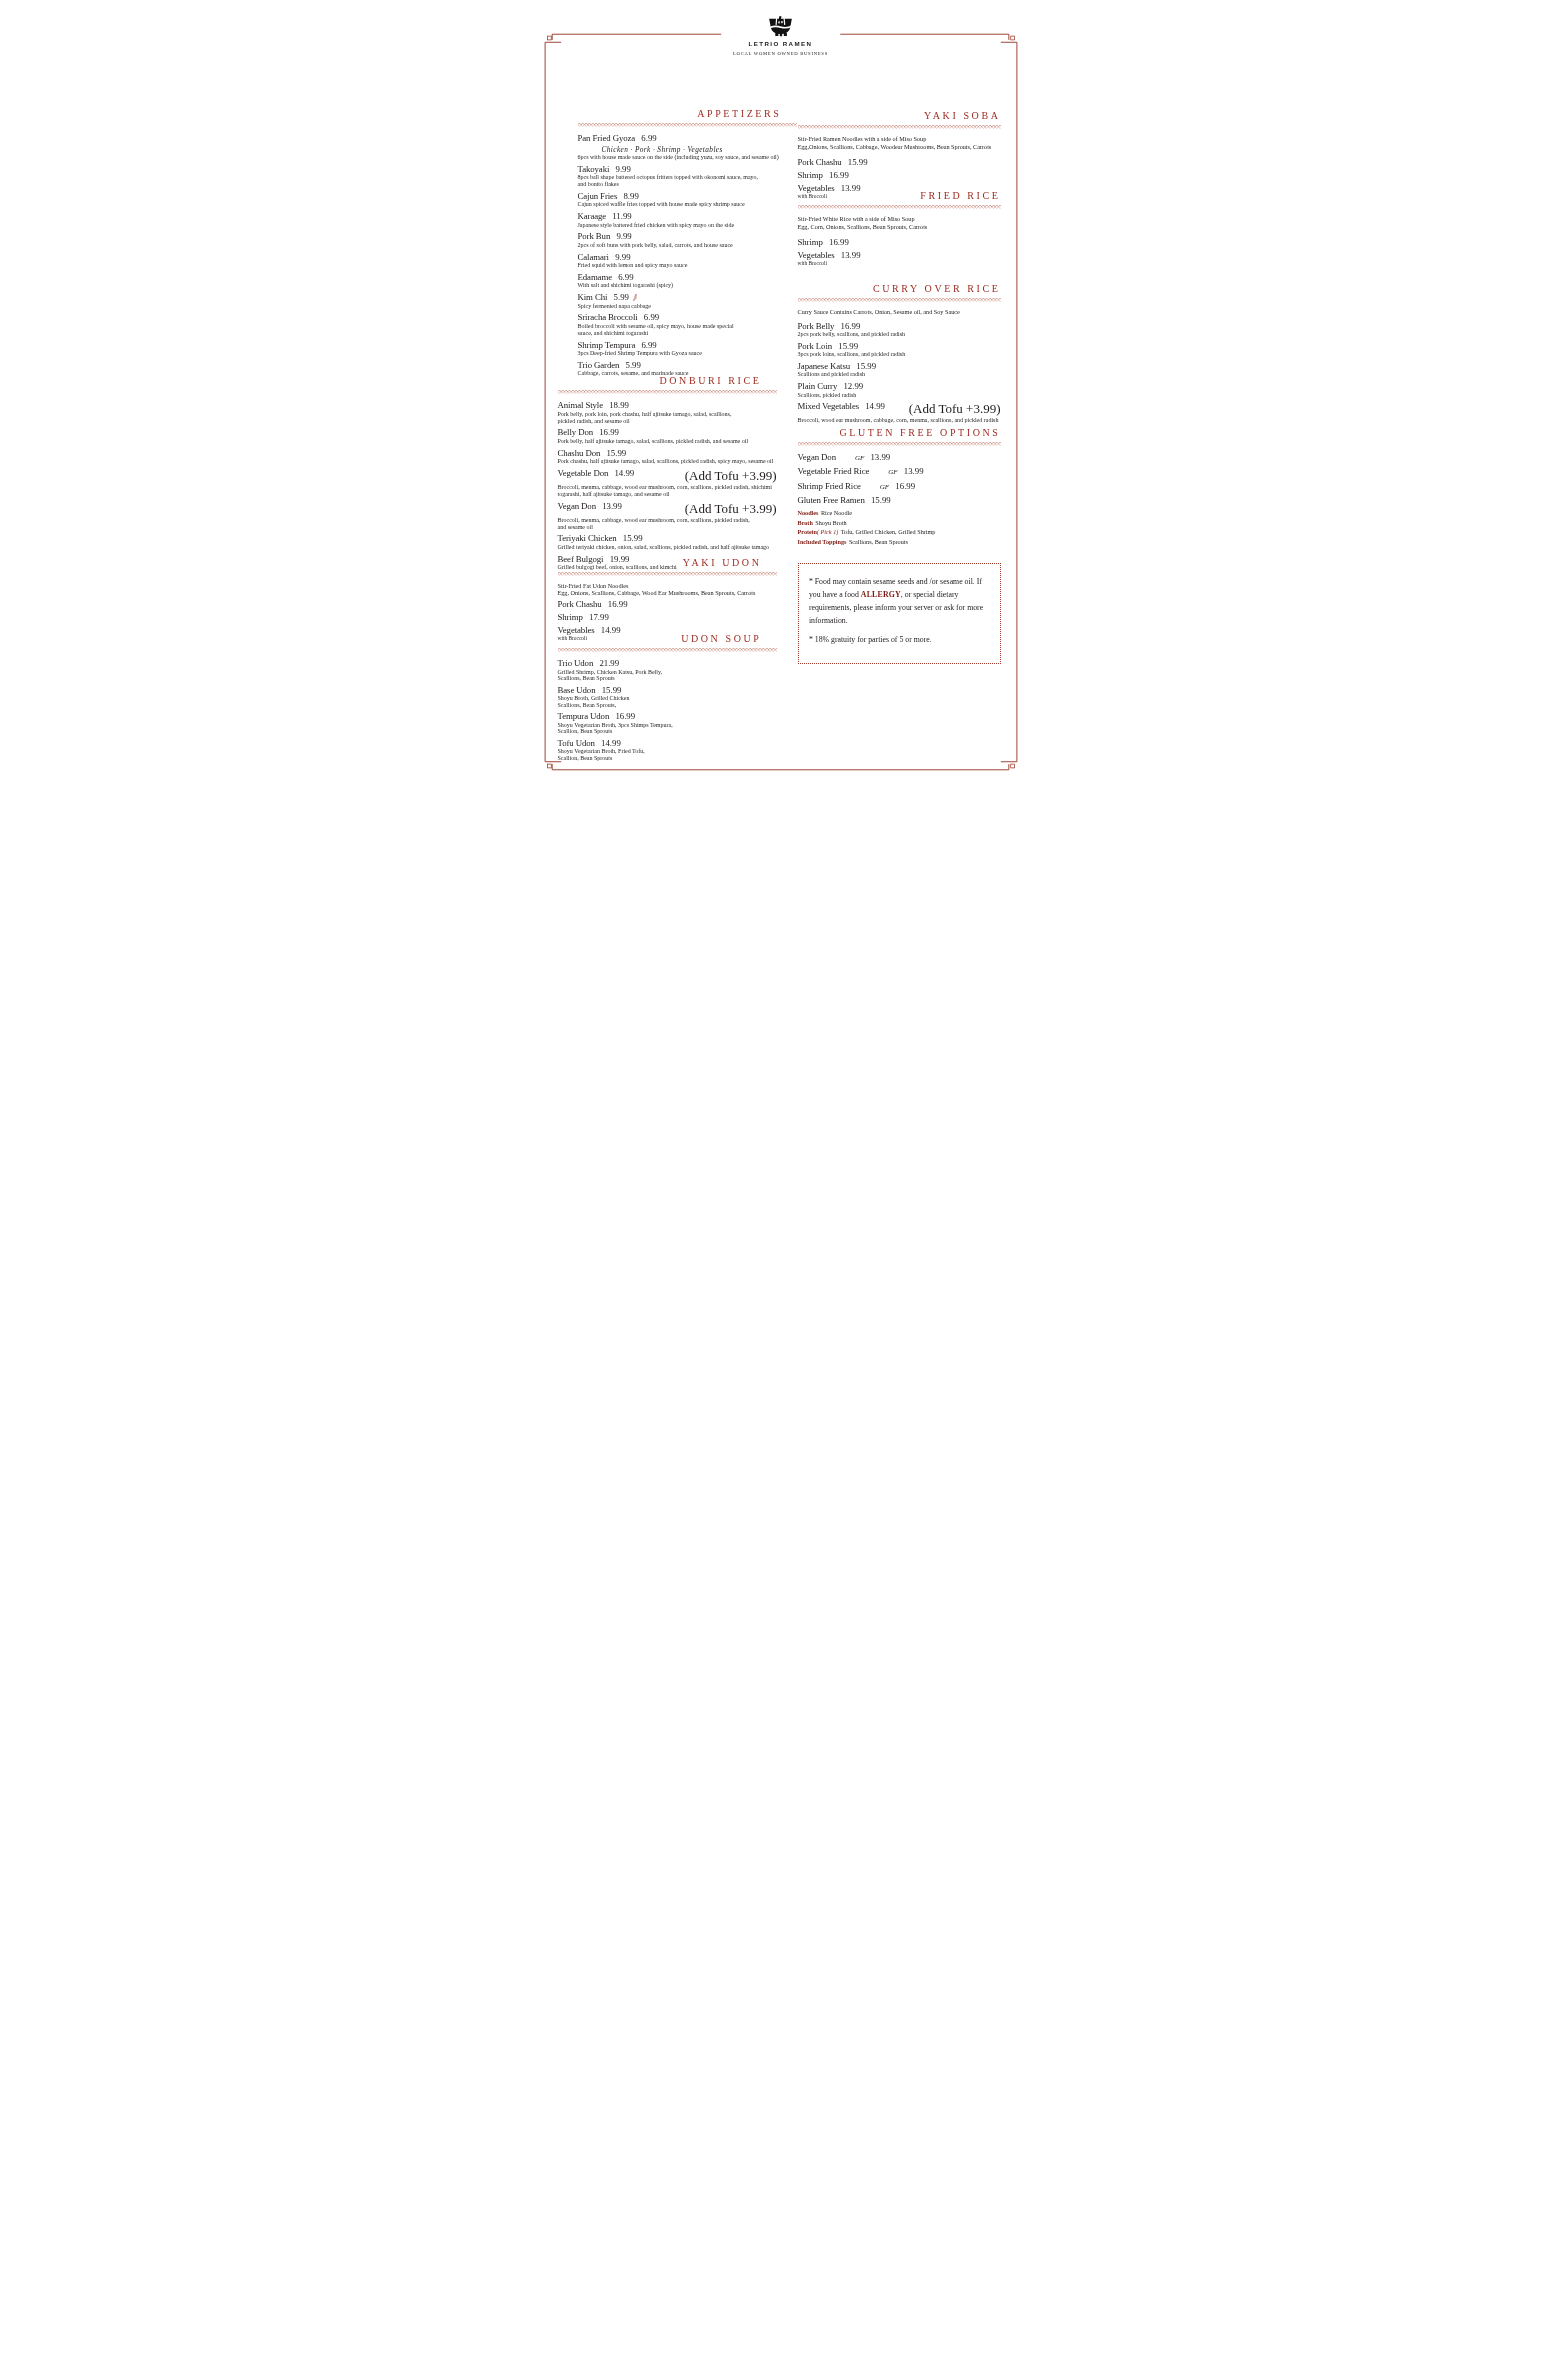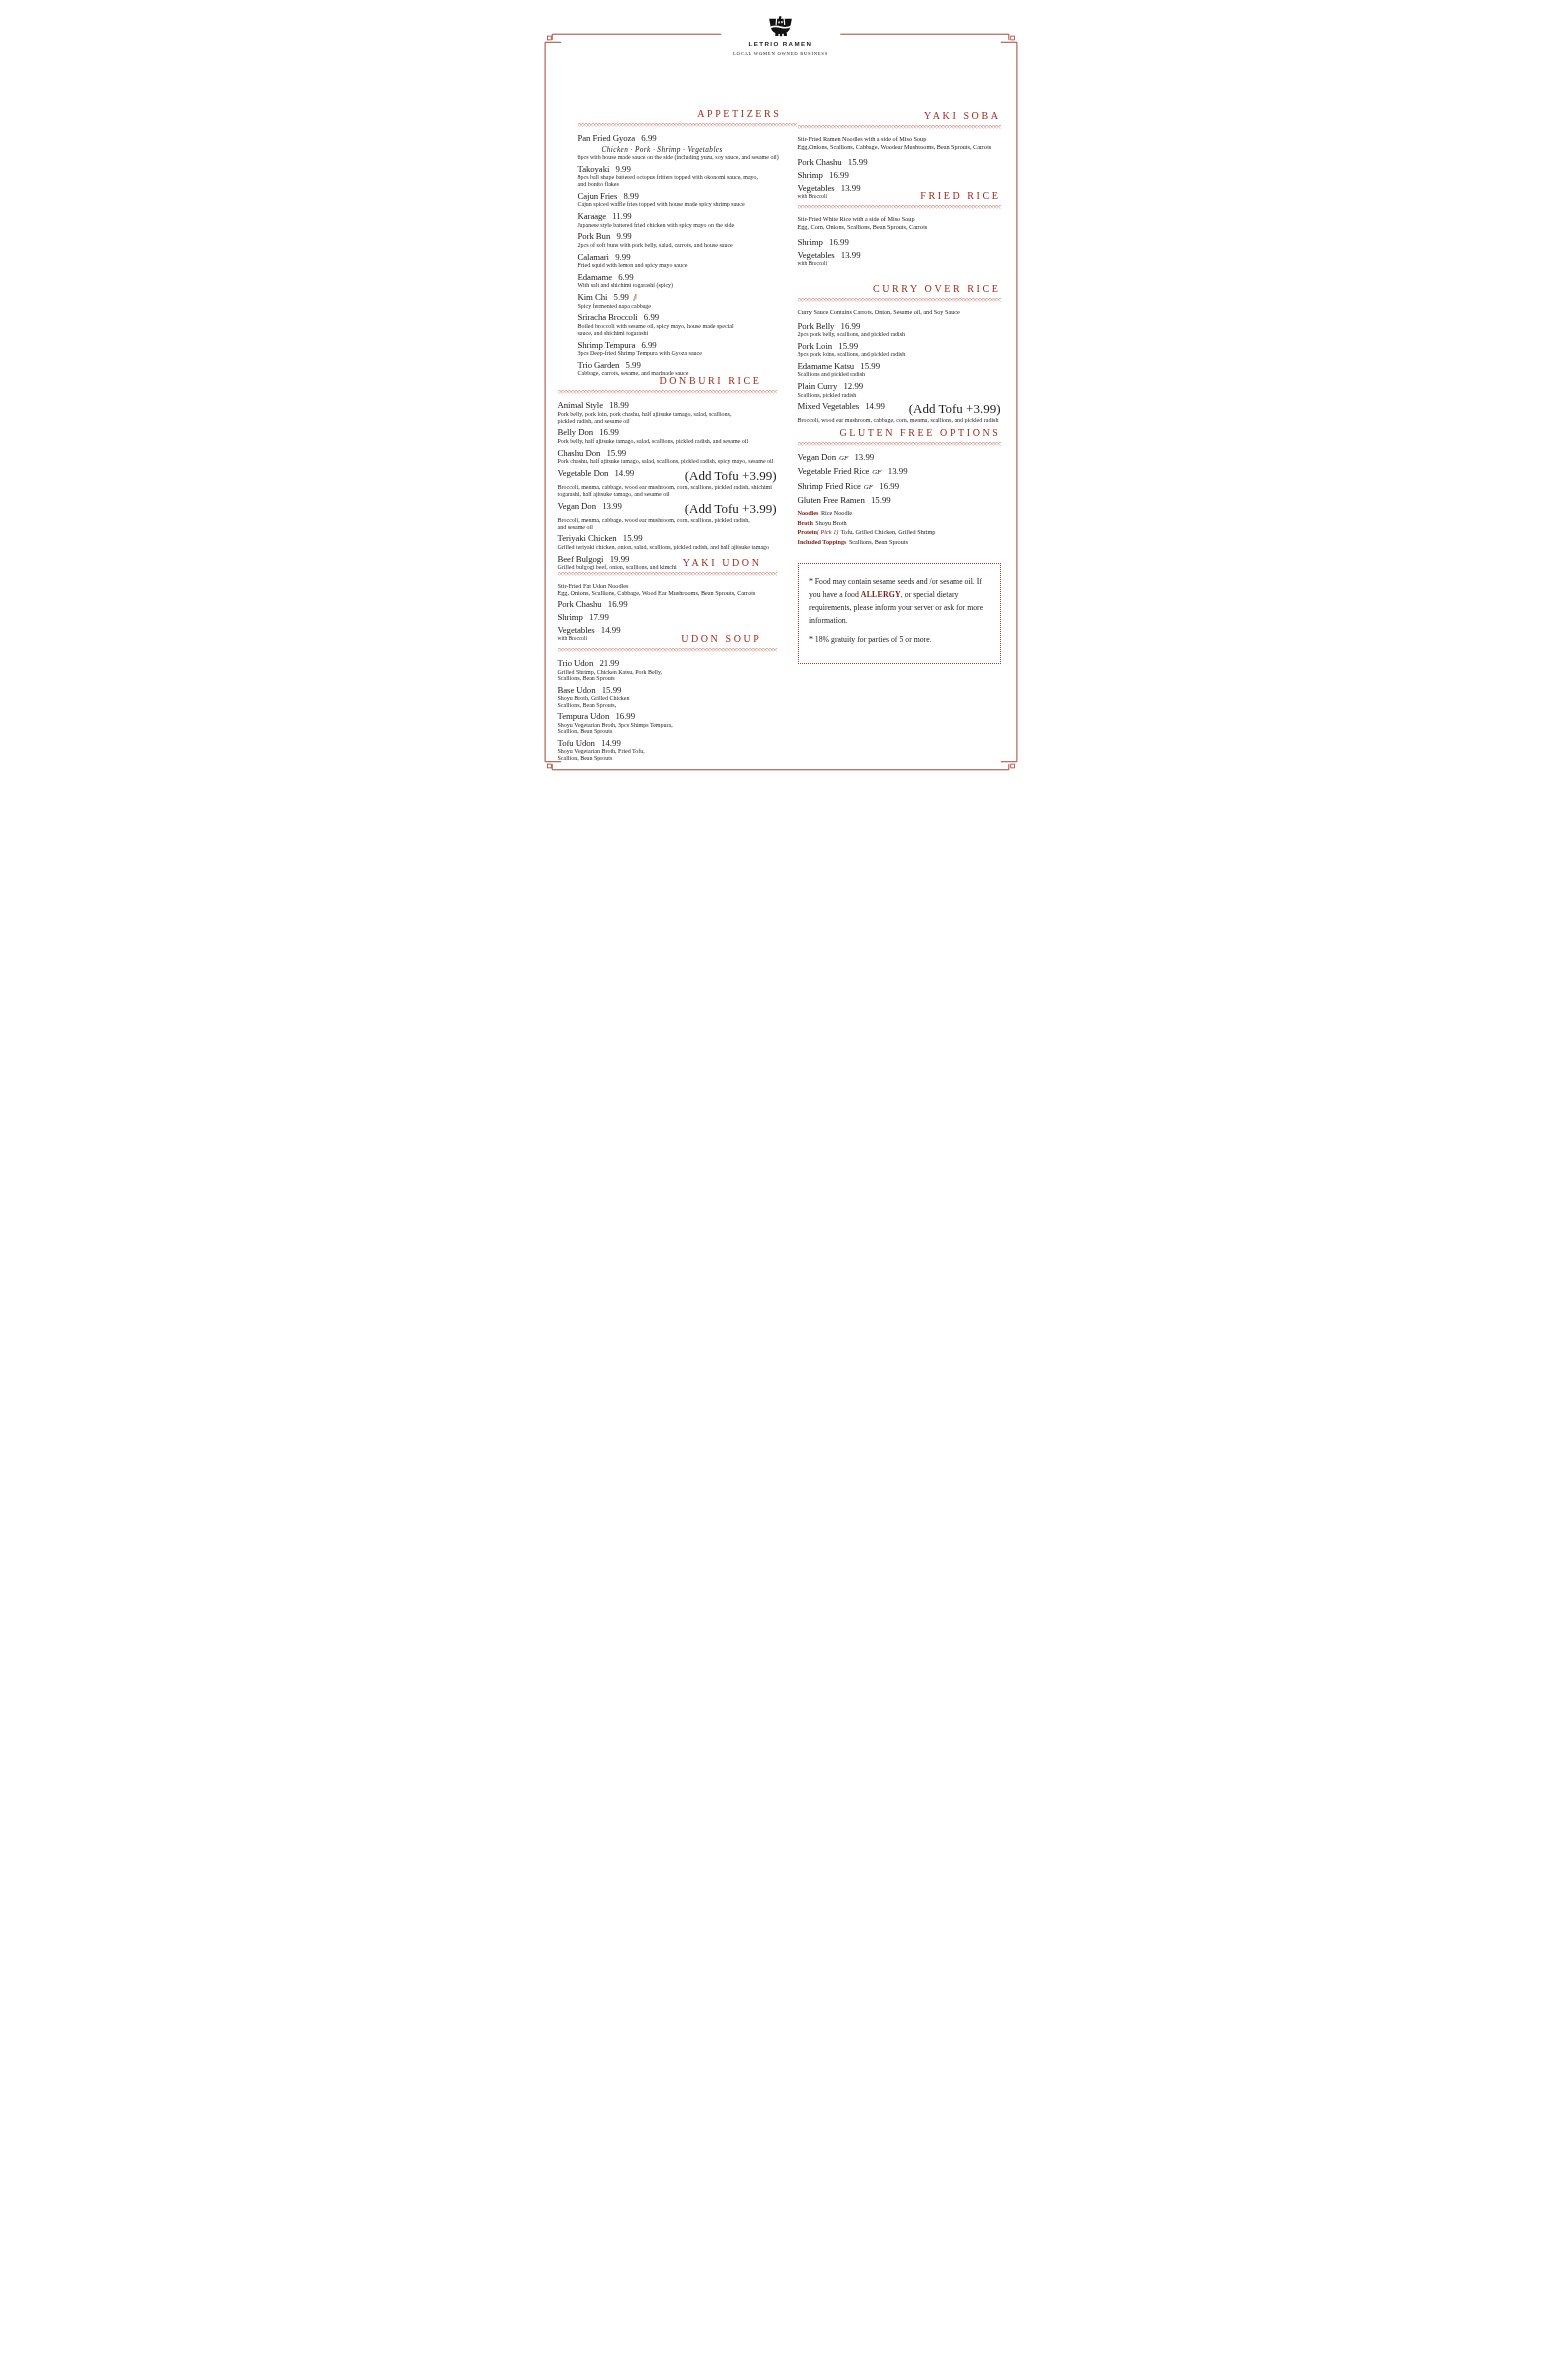--- a/index.html
+++ b/index.html
@@ -37,21 +37,21 @@
           letter-spacing:-0.5px;margin:3.8px 0 6.2px;white-space:nowrap;font-family:"DejaVu Sans",sans-serif;}
 
   .intro{font-size:6.2px;line-height:8px;margin-bottom:5.7px;}
   #sec-yaki-udon .intro{line-height:7px;margin-bottom:2.8px;}
   #sec-curry-over-rice .intro{margin-bottom:4.3px;}
 
   .item{margin-bottom:2.8px;}
   .item-row{display:flex;justify-content:space-between;align-items:flex-start;}
   .item-head{display:inline-flex;align-items:baseline;}
   .item-name{font-size:8.8px;line-height:10.4px;letter-spacing:-0.1px;}
-  .item-gf{font-style:italic;font-size:7px;margin-left:3px;}
+  .item-gf{font-style:italic;font-size:7px;margin-left:19px;}
   .item-price{font-size:8.8px;margin-left:6.2px;}
   .item-addon{font-size:13px;white-space:nowrap;}
   .item-variant{font-style:italic;font-size:7.3px;letter-spacing:0.4px;margin-top:1.4px;padding-left:24px;}
   .desc-line{font-size:6px;line-height:7px;color:#2b2627;}
   .item .desc-line:first-of-type{margin-top:1.4px;}
   .sub-line{font-size:5.4px;line-height:6.2px;color:#2b2627;}
 
   #sec-yaki-udon .item,#sec-yaki-soba .item,#sec-fried-rice .item{margin-bottom:2.4px;}
   #sec-udon-soup .item{margin-bottom:3.3px;}
   #sec-udon-soup .desc-line{line-height:6.4px;}
@@ -453,21 +453,21 @@
           <span class="item-head">
             <span class="item-name">Pork Loin</span>
             <span class="item-price">15.99</span>
           </span>
         </div>
         <div class="desc-line">3pcs pork loins, scallions, and pickled radish</div>
       </div>
       <div class="item">
         <div class="item-row">
           <span class="item-head">
-            <span class="item-name">Edamame Katsu</span>
+            <span class="item-name">Japanese Katsu</span>
             <span class="item-price">15.99</span>
           </span>
         </div>
         <div class="desc-line">Scallions and pickled radish</div>
       </div>
       <div class="item">
         <div class="item-row">
           <span class="item-head">
             <span class="item-name">Plain Curry</span>
             <span class="item-price">12.99</span>

